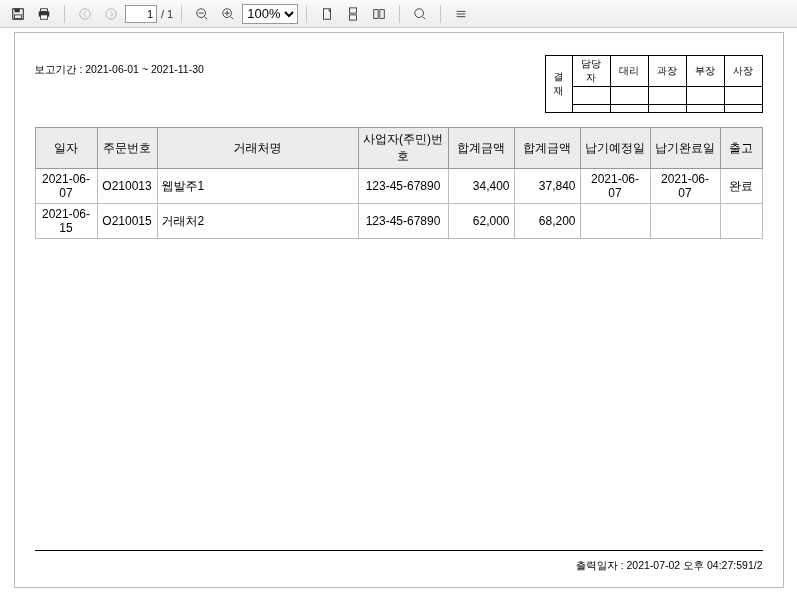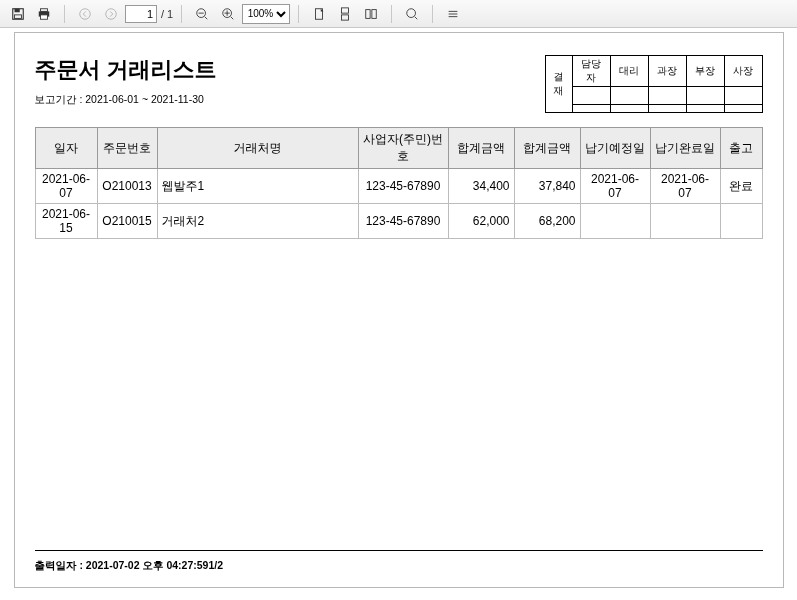--- a/index.html
+++ b/index.html
@@ -5,21 +5,21 @@
 * { box-sizing: border-box; margin: 0; padding: 0; }
 body { font-family: "Malgun Gothic", "Apple SD Gothic Neo", sans-serif; background: #fff; font-size: 11px; color: #000; width: 797px; height: 600px; overflow: hidden; }
 
 
 .toolbar { height: 28px; background: linear-gradient(#fafafa,#ececec); border-bottom: 1px solid #c8c8c8; display: flex; align-items: center; padding: 0 6px; gap: 2px; }
 .tbtn { width: 24px; height: 22px; display: flex; align-items: center; justify-content: center; border-radius: 2px; }
 .tbtn svg { width: 14px; height: 14px; }
 .sep { width: 1px; height: 18px; background: #c8c8c8; margin: 0 6px; }
 .page-input { width: 32px; height: 18px; border: 1px solid #999; text-align: right; font-size: 11px; padding: 0 3px; }
 .page-total { font-size: 11px; color: #333; margin-left: 2px; }
-.zoom-select { height: 20px; font-size: 10px; border: 1px solid #999; background:#fff;text-align:right; }
+.zoom-select { height: 20px; font-size: 13px; border: 1px solid #999; background:#fff; }
 .dim svg { opacity: 0.35; }
 
 
 .viewport { position:absolute; top:28px; left:0; right:0; bottom:0; overflow:auto; background:#fff; padding:4px; }
 .page { border:1px solid #b8b8b8; margin:0 auto; width:770px; height:556px; padding:22px 20px 14px 20px; display:flex; flex-direction:column; }
 .header-row { display:flex; justify-content:space-between; align-items:flex-start; }
 .title { font-size: 22px; font-weight: bold; }
 .meta { font-size: 10.5px; margin-top: 8px; }
 
 
@@ -32,21 +32,21 @@
 
 
 .data { border-collapse: collapse; width:100%; margin-top:14px; font-size:12px; }
 .data th { background:#ececec; border:1px solid #9a9a9a; padding:3px 4px; font-weight: normal; }
 .data td { border:1px solid #bcbcbc; padding:3px 4px; }
 .c { text-align:center; } .r { text-align:right; } .l { text-align:left; }
 
 
 .spacer { flex:1; }
 .hr { height:1px; background:#000; margin-bottom:8px; }
-.footer { display:flex; justify-content:flex-start; font-size:10.5px;font-weight:bold; }
+.footer { display:flex; justify-content:flex-end; font-size:10.5px; }
 </style>
 </head>
 <body>
 
 <div class="toolbar">
   <div class="tbtn">
       <svg viewBox="0 0 16 16">
         <rect x="2" y="2" width="12" height="12" fill="none" stroke="#333" stroke-width="1.3"></rect>
         <rect x="4" y="2" width="6" height="4" fill="#333"></rect>
         <rect x="4" y="9" width="8" height="4" fill="none" stroke="#333"></rect>
@@ -124,21 +124,20 @@
         <line x1="3" y1="8" x2="13" y2="8" stroke="#333"></line>
         <line x1="3" y1="11" x2="13" y2="11" stroke="#333"></line>
       </svg>
     </div>
 </div>
 
 <div class="viewport">
 <div class="page">
   <div class="header-row">
     <div>
-      <div class="title">주문서 거래리스트</div>
       <div class="meta">보고기간 : 2021-06-01 ~ 2021-11-30</div>
     </div>
     <table class="approval">
       <tbody>
             <tr>
         <td class="vlabel" rowspan="3">결재</td>
         <th>담당자</th>
         <th>대리</th>
         <th>과장</th>
         <th>부장</th>

